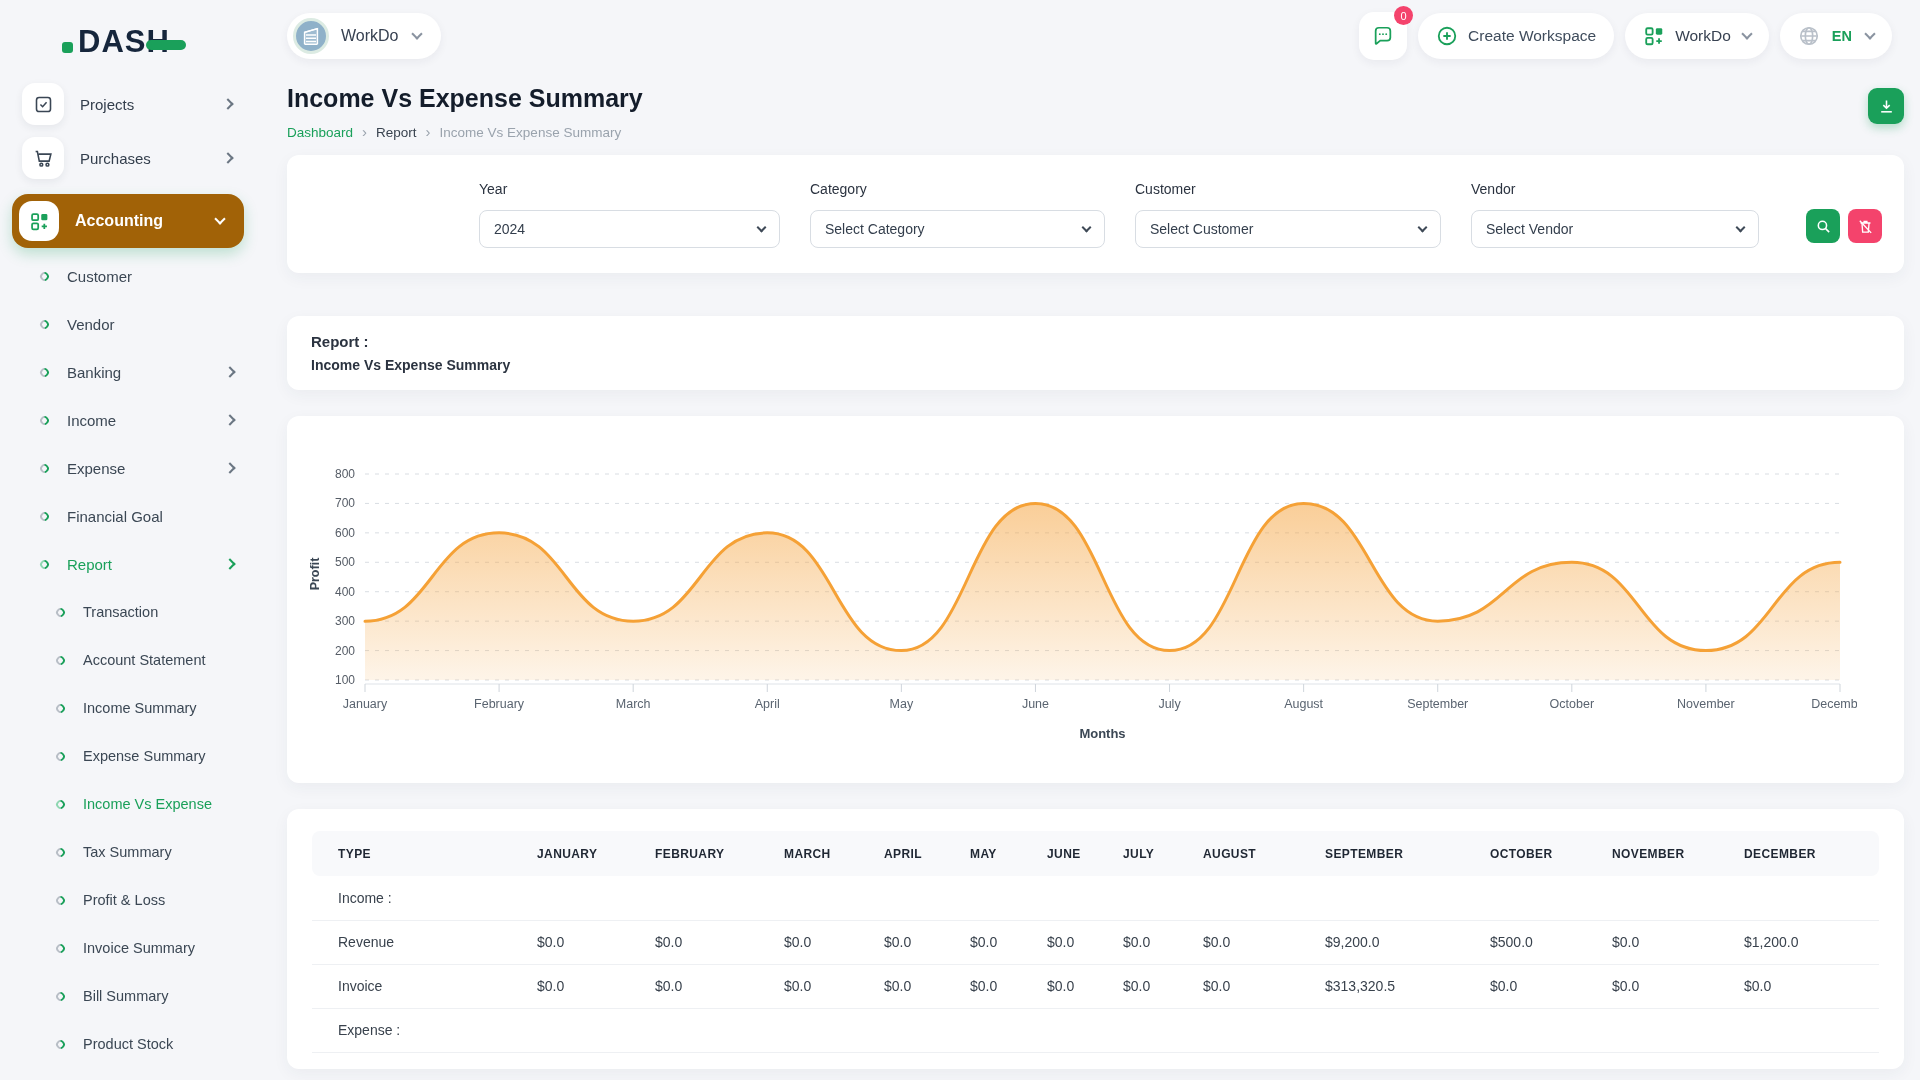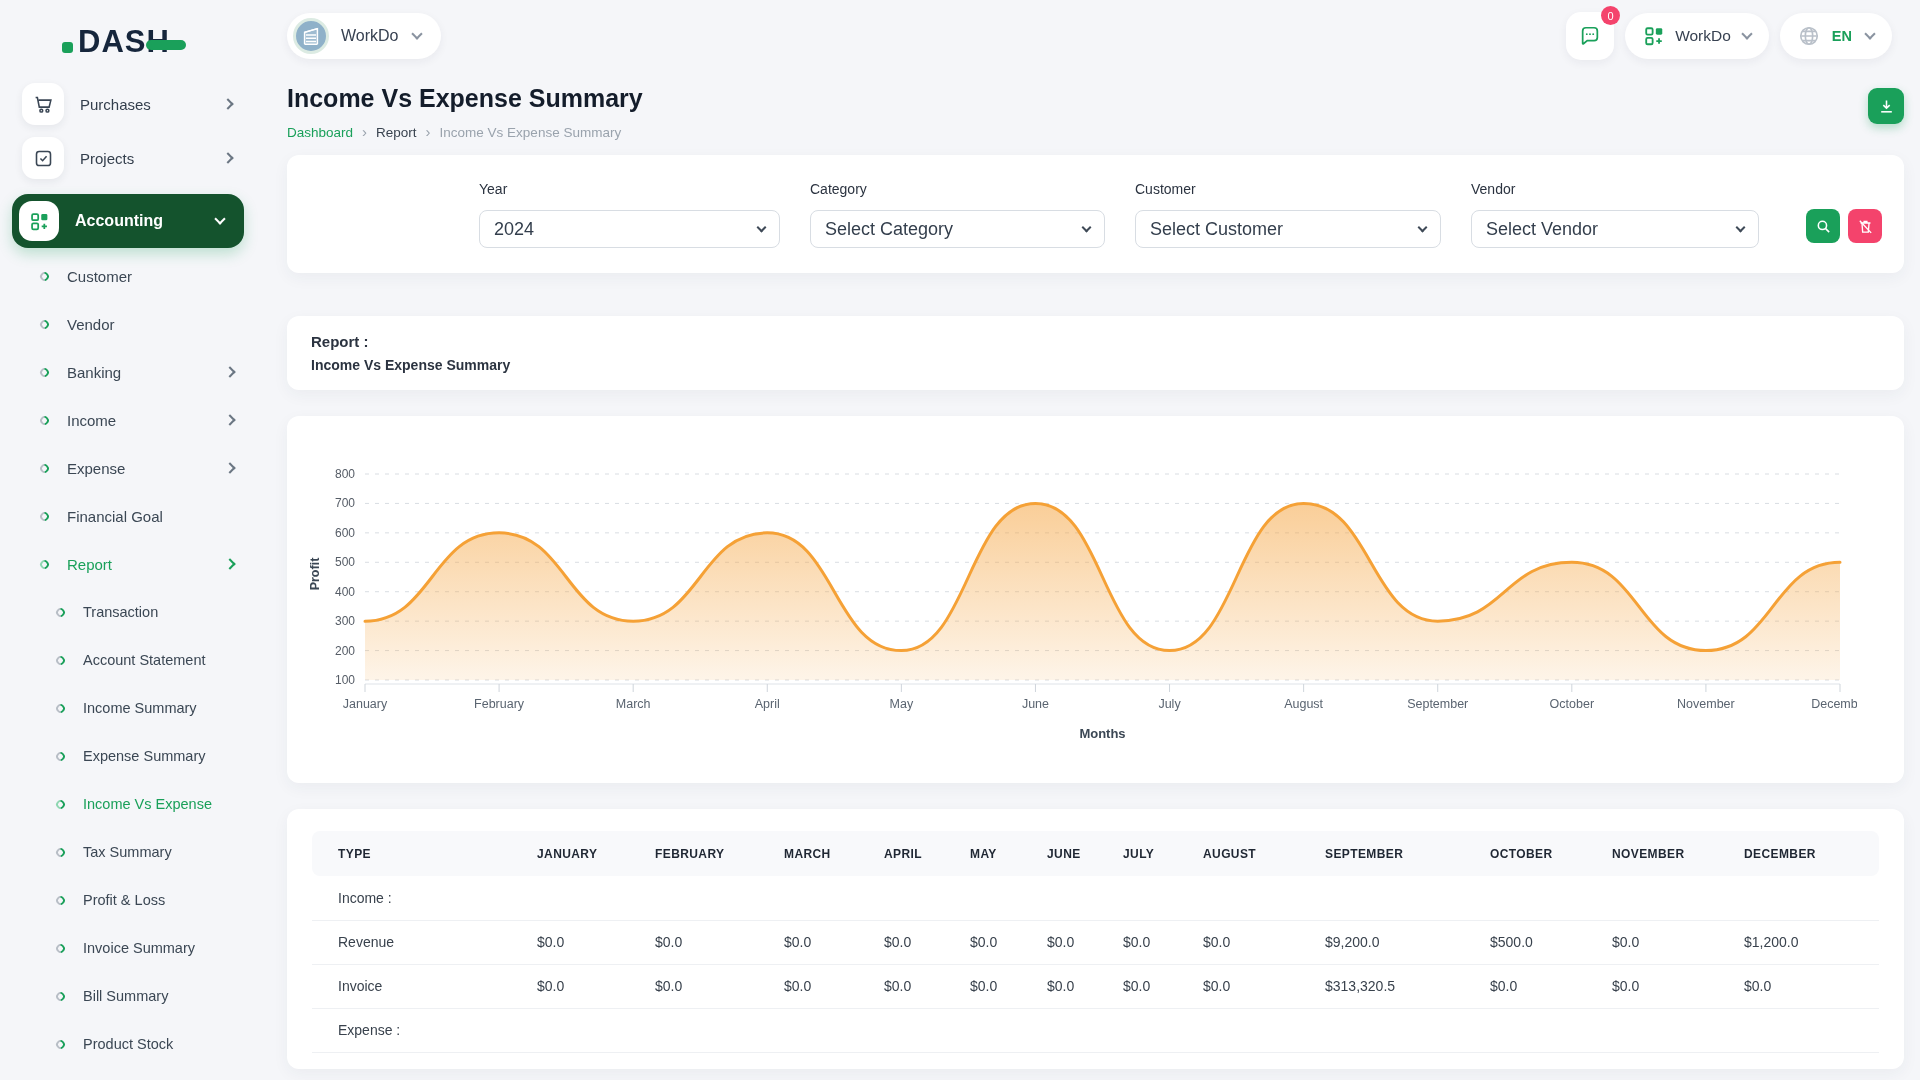--- a/index.html
+++ b/index.html
@@ -15,21 +15,21 @@
   .side-nav { margin-top:22px; }
   .side-item { display:flex; align-items:center; height:44px; margin:10px 14px 10px 16px; padding:0 14px 0 6px; cursor:pointer; }
   .icon-card { width:42px; height:42px; border-radius:13px; background:#fff; box-shadow:0 3px 8px rgba(30,40,60,.07);
                display:flex; align-items:center; justify-content:center; color:#3a4654; flex:0 0 auto; }
   .icon-card svg { width:21px; height:21px; }
   .side-item .lbl { margin-left:16px; font-size:15px; color:#333e4c; }
   .chev-r { margin-left:auto; width:8px; height:8px; border-right:2px solid #6b7683; border-bottom:2px solid #6b7683; transform:rotate(-45deg); }
   .chev-d { width:8px; height:8px; border-right:2px solid currentColor; border-bottom:2px solid currentColor; transform:rotate(45deg); margin-top:-4px; }
 
   .acct-pill { display:flex; align-items:center; height:54px; margin:14px 16px 4px 12px; padding:0 20px 0 7px;
-               background:#14532d; border-radius:16px; color:#fff; cursor:pointer; box-shadow:0 6px 14px rgba(26,160,90,.25); }
+               background:#a16207; border-radius:16px; color:#fff; cursor:pointer; box-shadow:0 6px 14px rgba(26,160,90,.25); }
   .acct-pill .icon-card { color:#1aa05a; box-shadow:none; width:40px; height:40px; }
   .acct-pill .lbl { margin-left:16px; font-size:16px; font-weight:700; color:#fff; }
   .acct-pill .chev-d { margin-left:auto; }
 
   .subnav { list-style:none; margin-top:2px; }
   .subnav li { display:flex; align-items:center; height:48px; cursor:pointer; font-size:15px; color:#3b4754; }
   .subnav li.lv1 { padding-left:40px; }
   .subnav li.lv2 { padding-left:56px; font-size:14.5px; }
   .subnav li .lbl { margin-left:18px; }
   .subnav li.active { color:#1aa05a; }
@@ -70,21 +70,21 @@
   .export-btn { margin-left:auto; margin-top:4px; width:36px; height:36px; border-radius:9px; background:#1aa05a;
                 display:flex; align-items:center; justify-content:center; cursor:pointer; box-shadow:0 4px 10px rgba(26,160,90,.3); }
   .export-btn svg { width:17px; height:17px; }
 
   .card { background:#fff; border-radius:12px; box-shadow:0 5px 16px rgba(40,50,70,.05); }
 
   .filter-card { margin-top:15px; height:118px; display:flex; align-items:flex-start; padding:26px 22px 0 192px; }
   .f-field { margin-right:30px; }
   .f-label { font-size:14px; color:#2b3340; }
   .select { margin-top:13px; height:38px; border:1px solid #d8dde3; border-radius:8px; background:#fff;
-            display:flex; align-items:center; padding:15px 14px; font-size:18px; color:#333e4c; cursor:pointer; }
+            display:flex; align-items:center; padding:15px 14px; font-size:14px; color:#333e4c; cursor:pointer; }
   .select .chev-d { margin-left:auto; width:7px; height:7px; border-color:#3f4a57; }
   .w-year{width:301px} .w-cat{width:295px} .w-cust{width:306px} .w-vend{width:288px}
   .f-actions { margin-left:auto; display:flex; gap:8px; margin-top:28px; }
   .sq-btn { width:34px; height:34px; border-radius:8px; display:flex; align-items:center; justify-content:center; cursor:pointer; }
   .sq-btn svg { width:16px; height:16px; }
   .btn-green { background:#1aa05a; }
   .btn-pink { background:#f4436c; }
 
   .summary-row { display:flex; gap:26px; margin-top:43px;flex-direction:column; }
   .sum-card { flex:1; height:88px; padding:17px 24px; }
@@ -110,36 +110,36 @@
   <div class="logo">
     <span class="logo-dot"></span>
     <span class="logo-text">DASH</span>
     <span class="logo-dash"></span>
   </div>
   <nav class="side-nav">
     <div id="main-menu">
         <div class="side-item">
           <span class="icon-card">
             <svg viewBox="0 0 24 24" fill="none" stroke="currentColor" stroke-width="1.8">
-              <path d="M3 4h2l2.2 11h11.2l2-8H6.6"></path>
-              <circle cx="9.5" cy="19" r="1.6"></circle>
-              <circle cx="16.5" cy="19" r="1.6"></circle>
-            </svg>
-          </span>
-          <span class="lbl">Purchases</span>
+              <rect x="4" y="4" width="16" height="16" rx="3"></rect>
+              <path d="M8.5 12l2.5 2.5 4.5-5"></path>
+            </svg>
+          </span>
+          <span class="lbl">Projects</span>
           <span class="chev-r"></span>
         </div>
         <div class="side-item">
           <span class="icon-card">
             <svg viewBox="0 0 24 24" fill="none" stroke="currentColor" stroke-width="1.8">
-              <rect x="4" y="4" width="16" height="16" rx="3"></rect>
-              <path d="M8.5 12l2.5 2.5 4.5-5"></path>
-            </svg>
-          </span>
-          <span class="lbl">Projects</span>
+              <path d="M3 4h2l2.2 11h11.2l2-8H6.6"></path>
+              <circle cx="9.5" cy="19" r="1.6"></circle>
+              <circle cx="16.5" cy="19" r="1.6"></circle>
+            </svg>
+          </span>
+          <span class="lbl">Purchases</span>
           <span class="chev-r"></span>
         </div>
       </div>
     <div class="acct-pill">
       <span class="icon-card">
           <svg viewBox="0 0 24 24" fill="none" stroke="currentColor" stroke-width="2">
             <rect x="3.5" y="3.5" width="7" height="7" rx="1.5"></rect>
             <rect x="14" y="3.5" width="7" height="7" rx="1.5" fill="currentColor" stroke="none"></rect>
             <rect x="3.5" y="14" width="7" height="7" rx="1.5"></rect>
             <path d="M17.5 14.5v6M14.5 17.5h6"></path>
@@ -245,20 +245,29 @@
       <div class="icon-btn">
         <span id="chat-ic" style="display: flex;">
             <svg viewBox="0 0 24 24" fill="none" stroke="#1aa05a" stroke-width="1.9" style="width: 22px; height: 22px;">
               <path d="M4 6.5A3.5 3.5 0 0 1 7.5 3h9A3.5 3.5 0 0 1 20 6.5v7a3.5 3.5 0 0 1-3.5 3.5H9l-4.2 3.4c-.5.4-.8.1-.8-.4z"></path>
               <circle cx="8.5" cy="10" r="1" fill="#1aa05a" stroke="none"></circle>
               <circle cx="12" cy="10" r="1" fill="#1aa05a" stroke="none"></circle>
               <circle cx="15.5" cy="10" r="1" fill="#1aa05a" stroke="none"></circle>
             </svg>
           </span>
         <span class="badge">0</span>
+      </div>
+      <div class="pill cw-pill">
+        <span id="plus-ic" style="display: flex;">
+            <svg viewBox="0 0 24 24" fill="none" stroke="#1aa05a" stroke-width="2" style="width: 22px; height: 22px;">
+              <circle cx="12" cy="12" r="9"></circle>
+              <path d="M12 8v8M8 12h8"></path>
+            </svg>
+          </span>
+        <span class="lbl">Create Workspace</span>
       </div>
       <div class="pill wd-pill">
         <span id="grid-ic" style="display: flex;">
             <svg viewBox="0 0 24 24" fill="none" stroke="currentColor" stroke-width="2" style="width: 22px; height: 22px; color: rgb(26, 160, 90);">
               <rect x="3.5" y="3.5" width="7" height="7" rx="1.5"></rect>
               <rect x="14" y="3.5" width="7" height="7" rx="1.5" fill="currentColor" stroke="none"></rect>
               <rect x="3.5" y="14" width="7" height="7" rx="1.5"></rect>
               <path d="M17.5 14.5v6M14.5 17.5h6"></path>
             </svg>
           </span>

